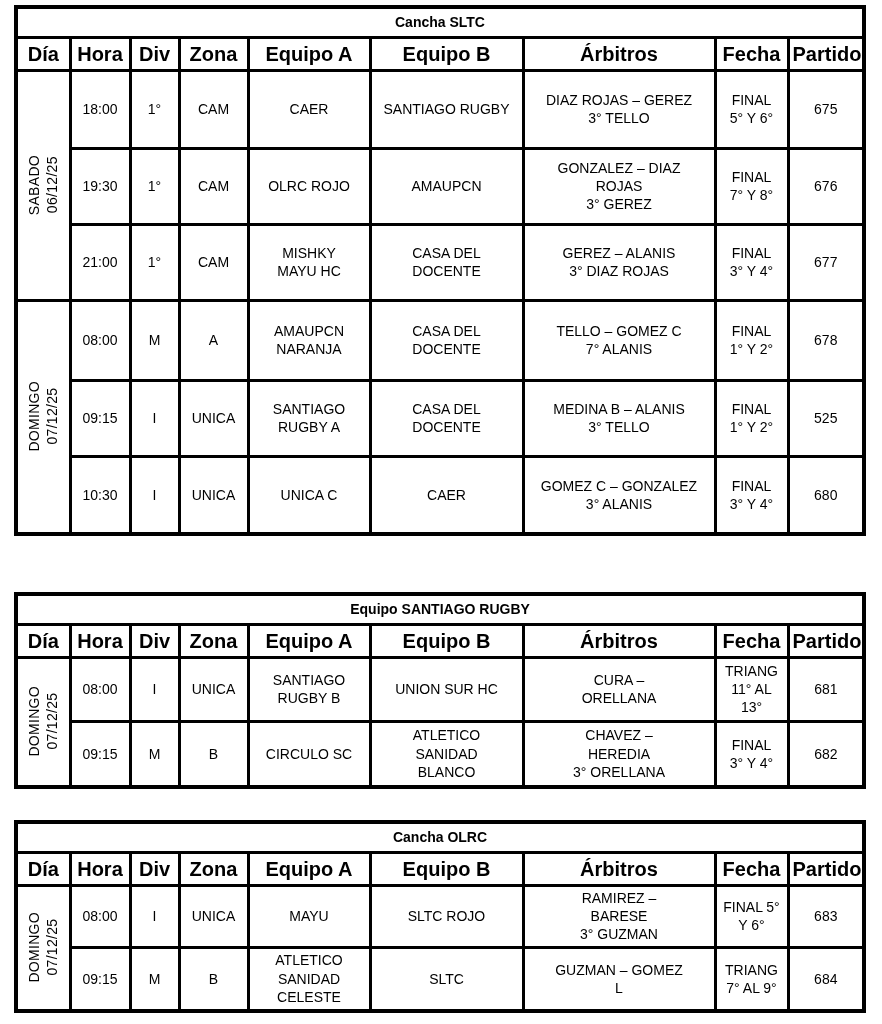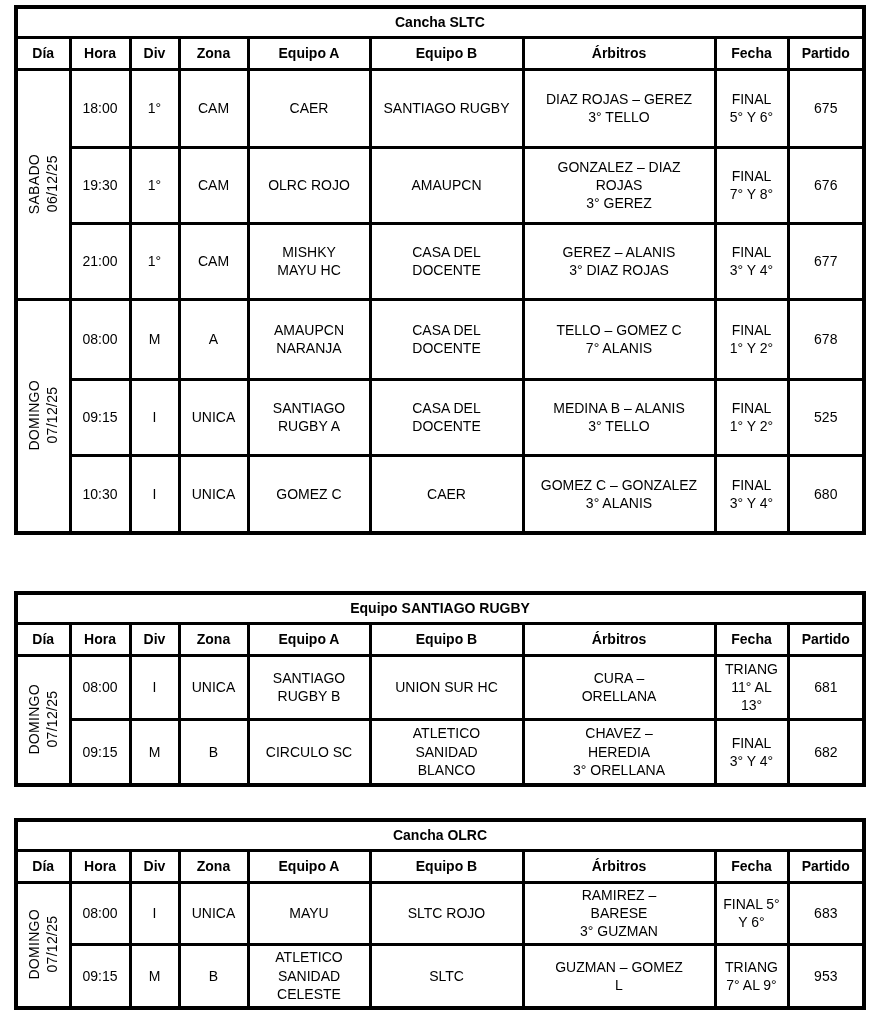--- a/index.html
+++ b/index.html
@@ -31,21 +31,21 @@
     white-space: pre-line;
     overflow: hidden;
   }
   .title-cell {
     font-weight: bold;
     font-size: 15px;
     white-space: nowrap;
   }
   .header-row th {
     font-weight: bold;
-    font-size: 14px;
+    font-size: 20px;
     white-space: nowrap;
   }
   .title-row  { height: 30px; }
   .header-row { height: 32px; }
   .h78 { height: 78px; }
   .h76 { height: 76px; }
   .h80 { height: 80px; }
   .h64 { height: 64px; }
   .h66 { height: 66px; }
   .h62 { height: 62px; }
@@ -176,21 +176,21 @@
         <td>MEDINA B – ALANIS
 3° TELLO</td>
         <td>FINAL
 1° Y 2°</td>
         <td>525</td>
       </tr>
       <tr class="h78">
         <td>10:30</td>
         <td>I</td>
         <td>UNICA</td>
-        <td>GOMEZ C</td>
+        <td>UNICA C</td>
         <td>CAER</td>
         <td>GOMEZ C – GONZALEZ
 3° ALANIS</td>
         <td>FINAL
 3° Y 4°</td>
         <td>680</td>
       </tr>
     </tbody>
   </table>
 
@@ -310,18 +310,18 @@
         <td>M</td>
         <td>B</td>
         <td>ATLETICO
 SANIDAD
 CELESTE</td>
         <td>SLTC</td>
         <td>GUZMAN – GOMEZ
 L</td>
         <td>TRIANG
 7° AL 9°</td>
-        <td>953</td>
+        <td>684</td>
       </tr>
     </tbody>
   </table>
 
 </div>
 
 </body></html>

